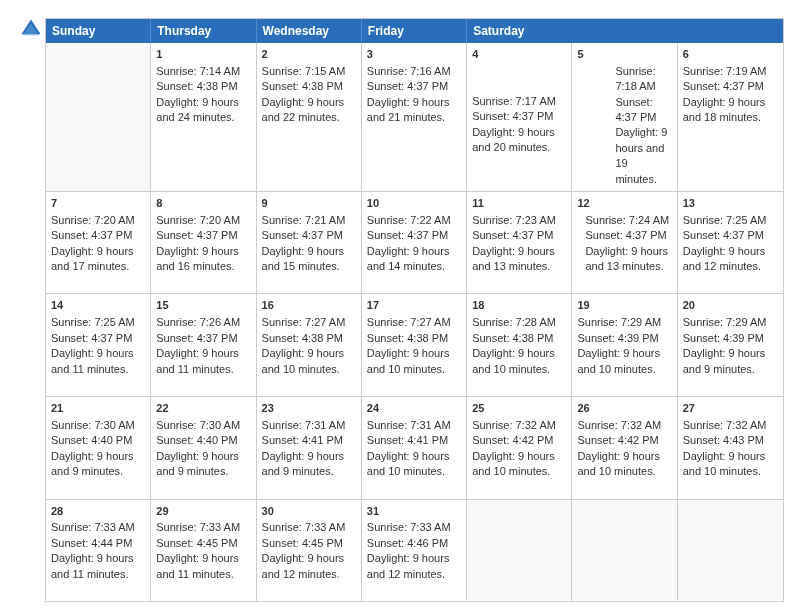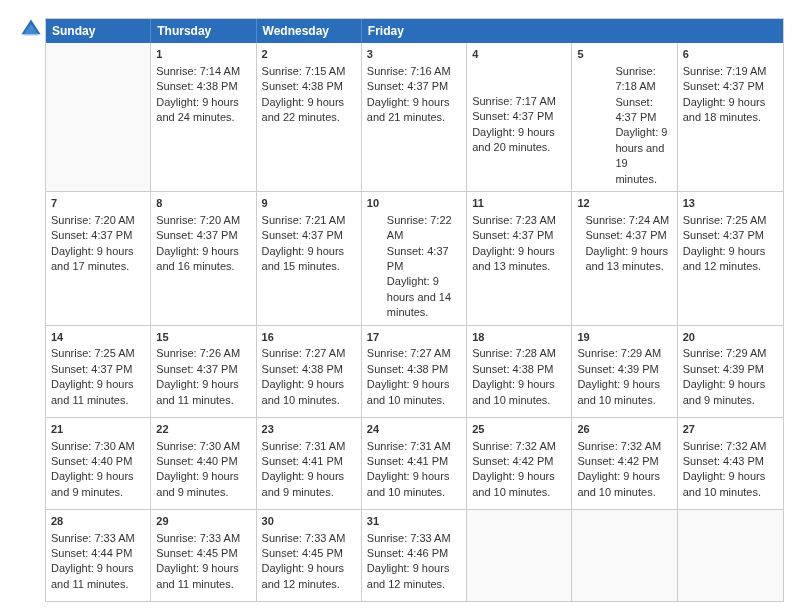--- a/index.html
+++ b/index.html
@@ -134,20 +134,21 @@
       <div class="subtitle"></div>
     </div>
   </div>
 
   <div class="calendar">
     <div class="cal-header">
     <div class="cal-header-cell">Sunday</div>
         <div class="cal-header-cell">Thursday</div>
         <div class="cal-header-cell">Wednesday</div>
         <div class="cal-header-cell">Friday</div>
+        <div class="cal-header-cell">Saturday</div>
       </div>
     <div class="cal-body">
     <div class="cal-row">
           <div class="cal-cell empty"></div>
           <div class="cal-cell">
             <div class="day-num">1</div>
             <div class="cell-text" style="white-space: pre-line;">Sunrise: 7:14 AM
 Sunset: 4:38 PM
 Daylight: 9 hours and 24 minutes.</div>
           </div>
@@ -196,21 +197,21 @@
 Daylight: 9 hours and 16 minutes.</div>
           </div>
           <div class="cal-cell">
             <div class="day-num">9</div>
             <div class="cell-text" style="white-space: pre-line;">Sunrise: 7:21 AM
 Sunset: 4:37 PM
 Daylight: 9 hours and 15 minutes.</div>
           </div>
           <div class="cal-cell">
             <div class="day-num">10</div>
-            <div class="cell-text" style="white-space: pre-line; margin-left: 20px;">Sunrise: 7:22 AM
+            <div class="cell-text" style="white-space: pre-line;">Sunrise: 7:22 AM
 Sunset: 4:37 PM
 Daylight: 9 hours and 14 minutes.</div>
           </div>
           <div class="cal-cell">
             <div class="day-num">11</div>
             <div class="cell-text" style="white-space: pre-line;">Sunrise: 7:23 AM
 Sunset: 4:37 PM
 Daylight: 9 hours and 13 minutes.</div>
           </div>
           <div class="cal-cell">

